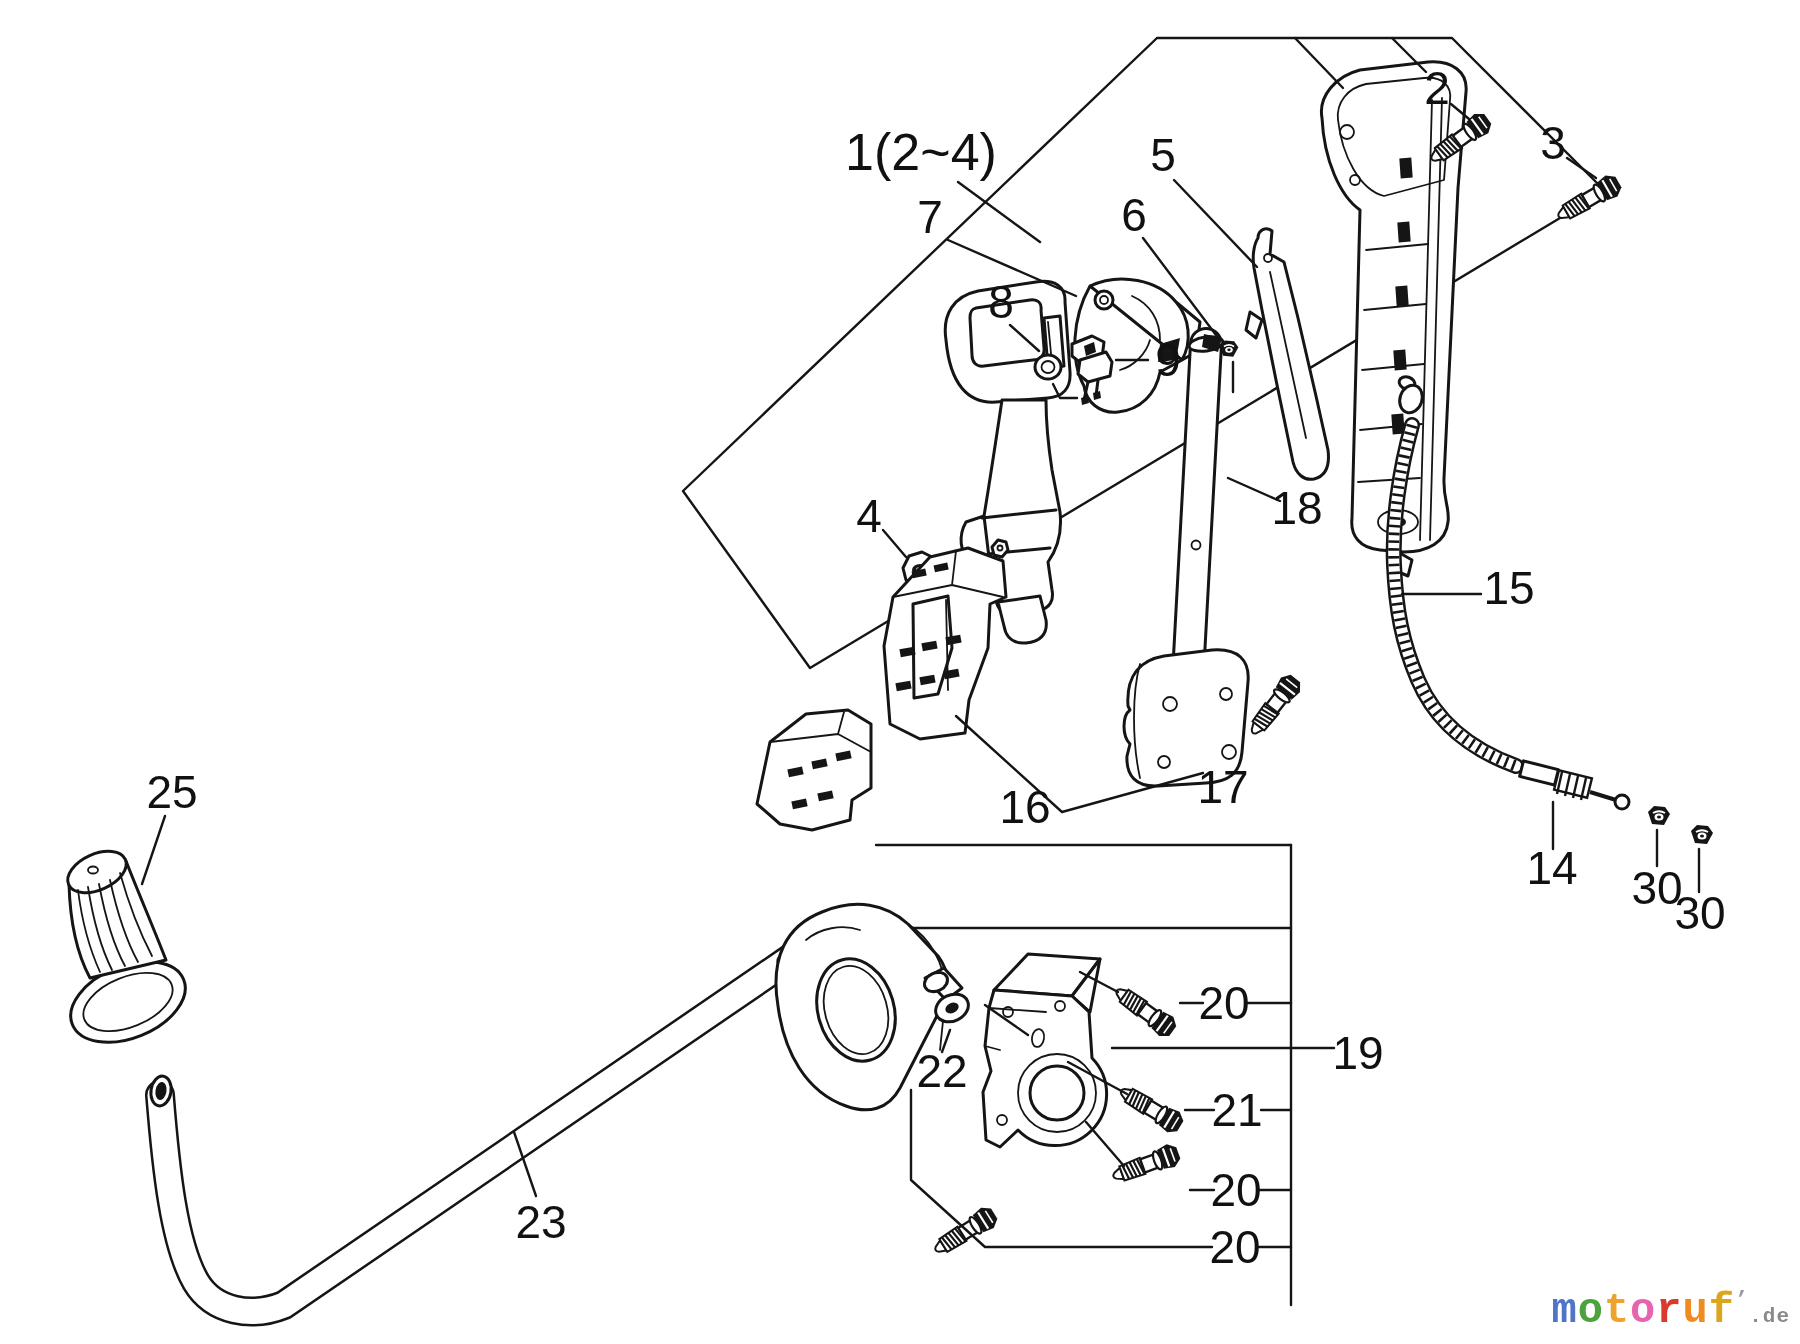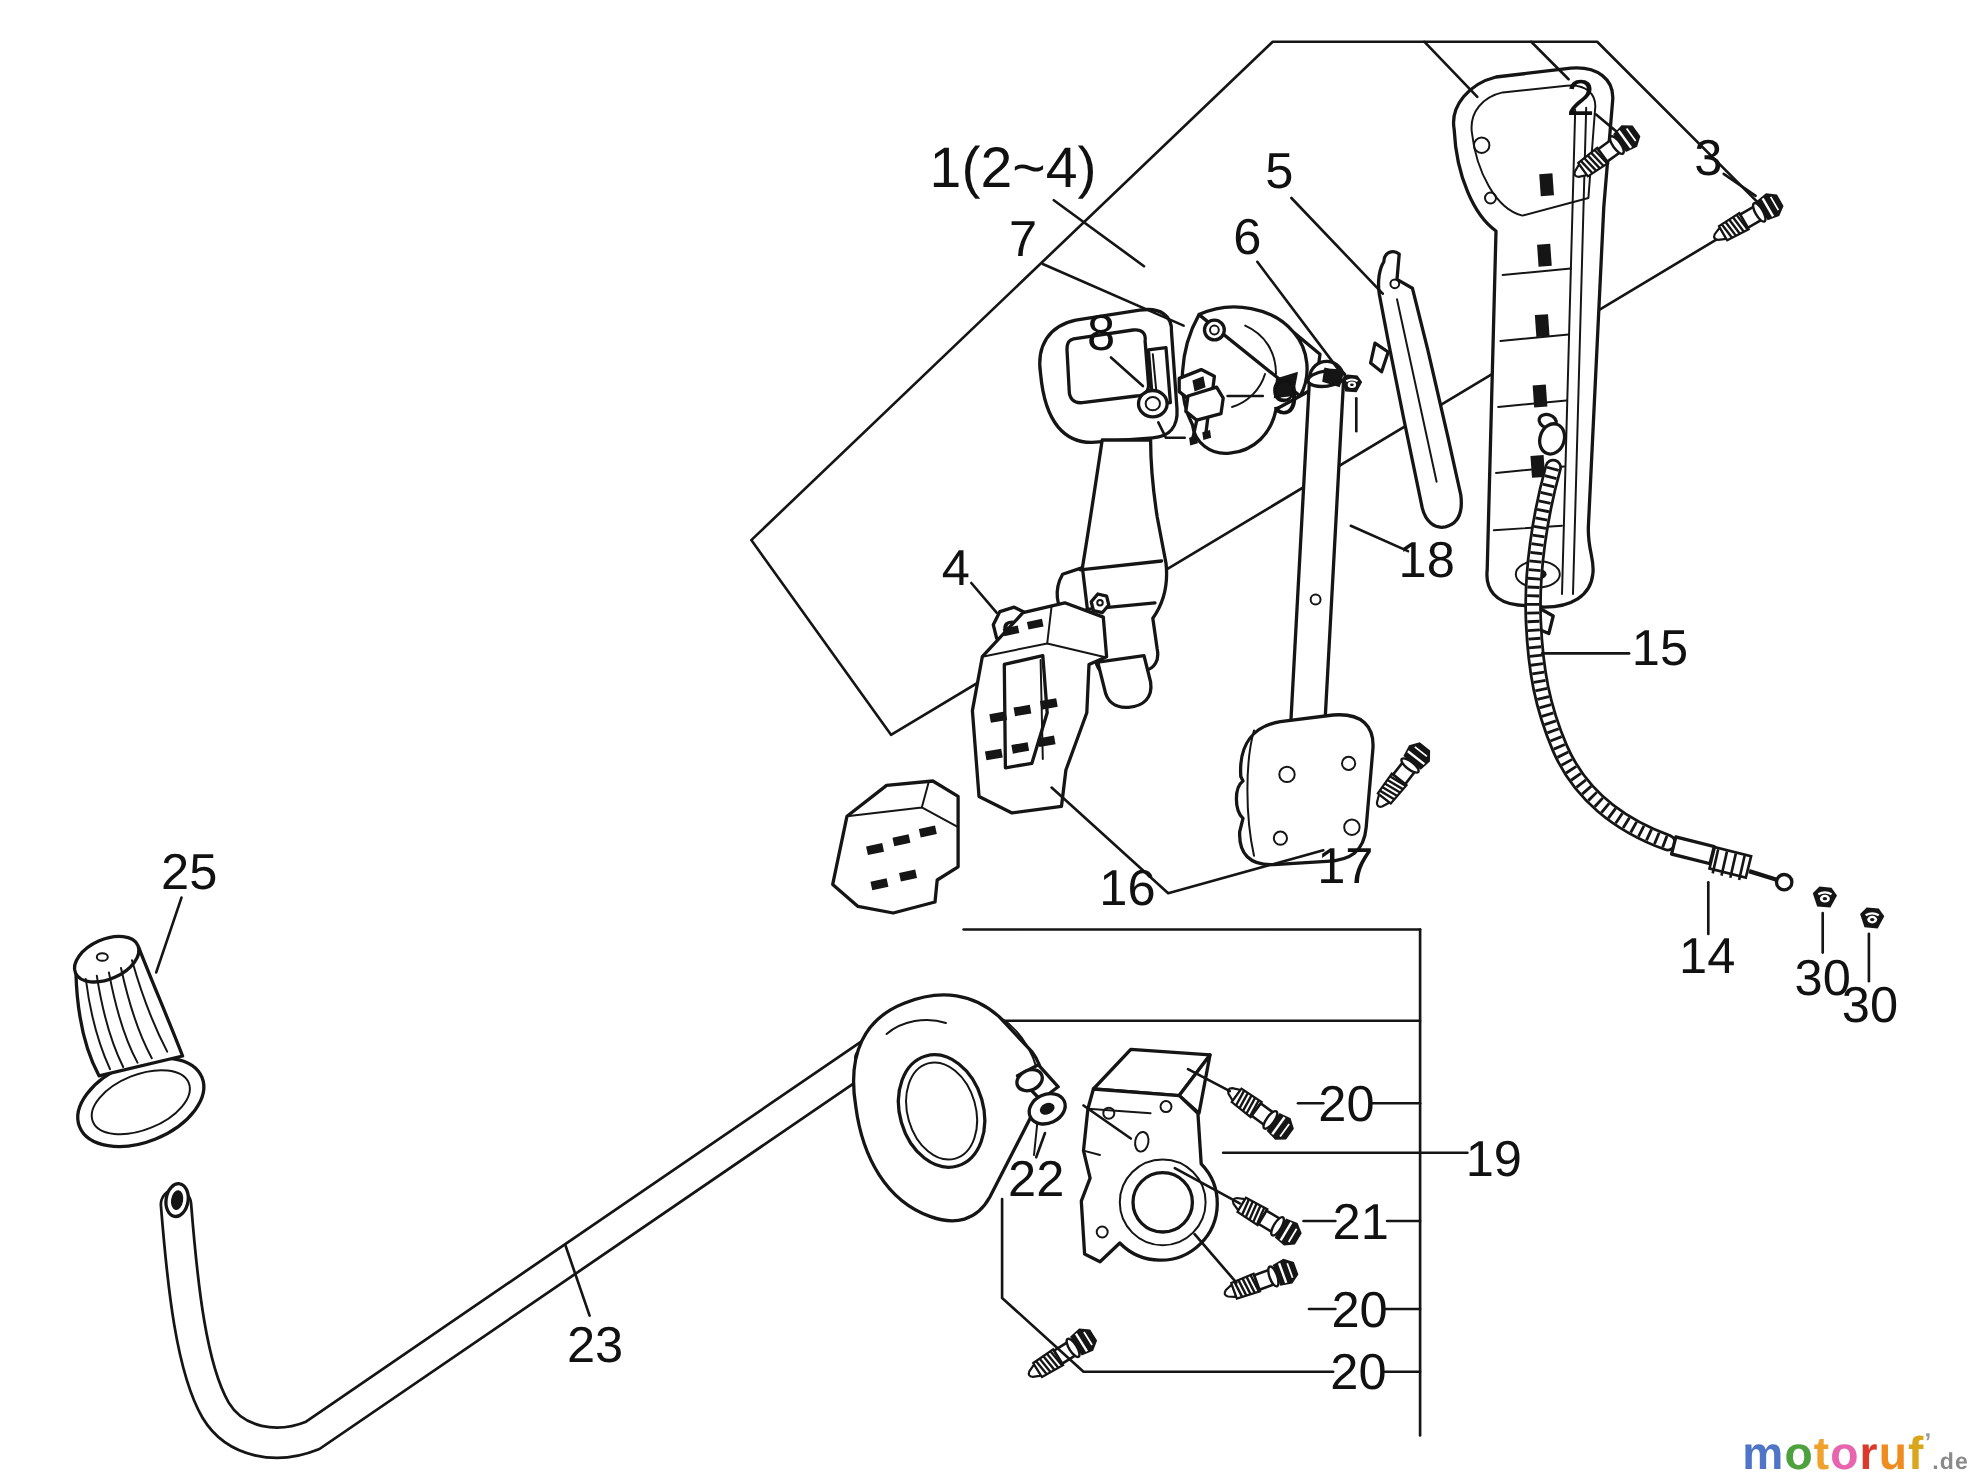--- a/index.html
+++ b/index.html
@@ -8,22 +8,22 @@
   svg{display:block;}
   .ink  {fill:none;stroke:#151515;stroke-width:3;stroke-linejoin:round;stroke-linecap:round;}
   .inkf {fill:#ffffff;stroke:#151515;stroke-width:3;stroke-linejoin:round;stroke-linecap:round;}
   .thin {fill:none;stroke:#151515;stroke-width:1.8;stroke-linejoin:round;stroke-linecap:round;}
   .dark {fill:#151515;stroke:none;}
   .leader{fill:none;stroke:#151515;stroke-width:2.4;stroke-linejoin:round;stroke-linecap:round;}
   .plabel{font-family:"Liberation Sans",sans-serif;fill:#111111;text-anchor:middle;}
   .tube-outer{fill:none;stroke:#151515;stroke-linecap:round;}
   .tube-inner{fill:none;stroke:#ffffff;stroke-linecap:round;}
   .coil-ribs{fill:none;stroke:#151515;stroke-linecap:butt;}
-  .watermark{position:absolute;right:10px;bottom:2px;
-             font-family:Liberation Sans, sans-serif;font-weight:bold;font-size:42px;
+  .watermark{position:absolute;right:10px;bottom:12px;
+             font-family:Liberation Mono, monospace;font-weight:bold;font-size:42px;
              letter-spacing:1px;line-height:1;}
   .watermark .suffix{font-size:21px;font-weight:bold;}
   .watermark .tick{font-size:22px;vertical-align:top;}
 </style>
 </head>
 <body>
 
 <div class="stage">
 <svg id="diagram-svg" width="1800" height="1344" viewBox="0 0 1800 1344" xmlns="http://www.w3.org/2000/svg">
 

